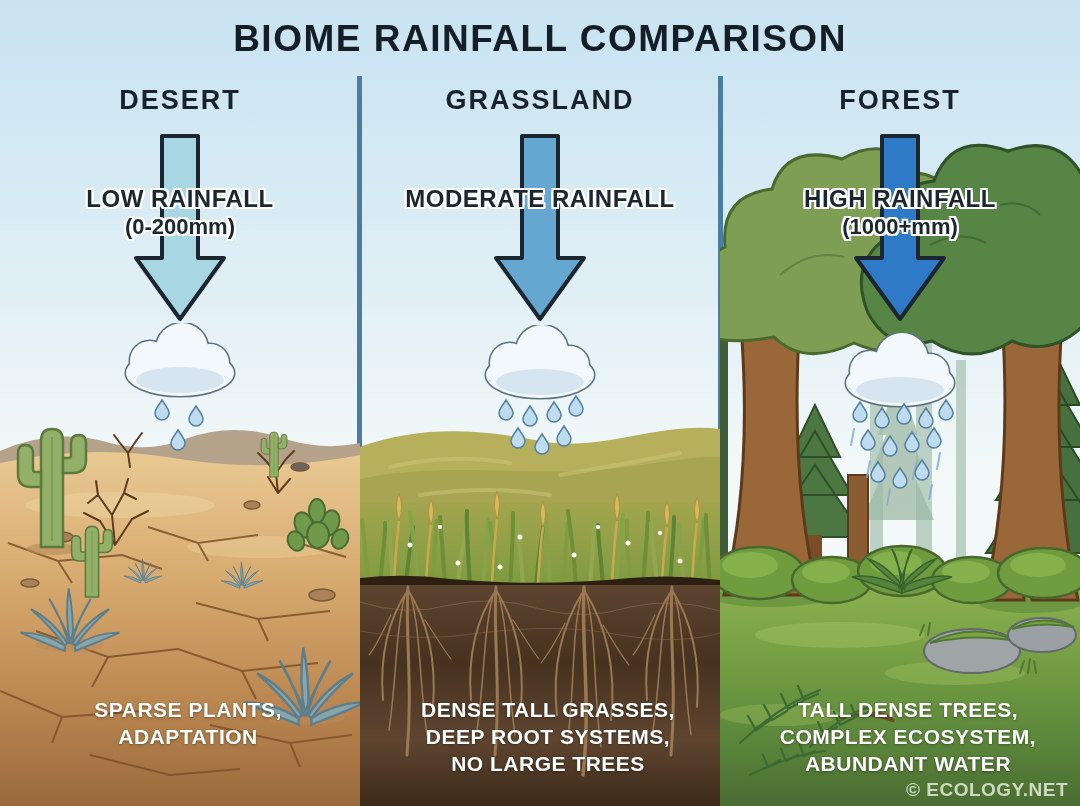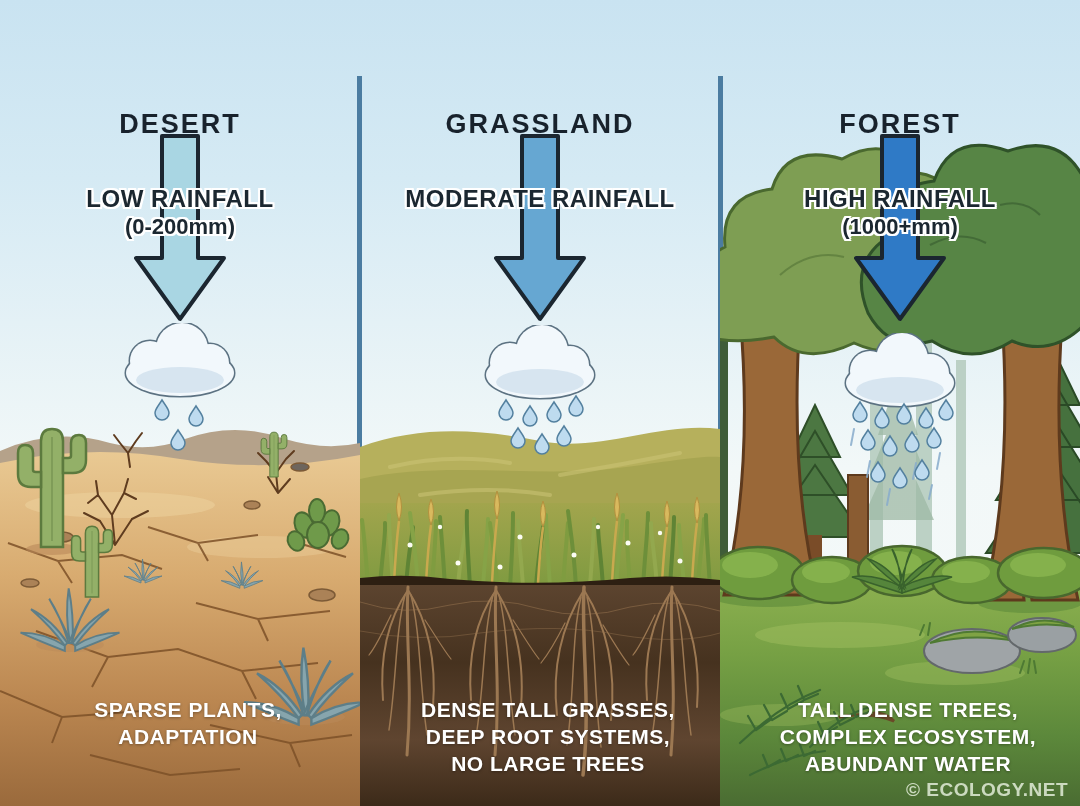--- a/index.html
+++ b/index.html
@@ -7,21 +7,21 @@
   .poster{position:relative;width:1080px;height:806px;overflow:hidden;
     background:linear-gradient(180deg,#c9e3f1 0%,#d5eaf4 22%,#e4f1f6 40%,#f2f8f8 58%,#f7fafa 100%);}
   .title{position:absolute;top:18px;left:0;width:100%;text-align:center;
     font-size:37px;font-weight:bold;letter-spacing:1.5px;color:#131e27;}
   .divider{position:absolute;top:76px;bottom:0;width:5px;background:#4b7ca1;}
   .divider.d1{left:357px;} .divider.d2{left:718px;}
   .panel{position:absolute;top:75px;width:360px;height:731px;}
   .panel.p1{left:0;} .panel.p2{left:360px;} .panel.p3{left:720px;}
   .scene{position:absolute;top:0;left:0;width:360px;height:731px;}
   .biome-header{position:absolute;top:10px;left:0;width:100%;text-align:center;
-    font-size:27px;font-weight:bold;letter-spacing:2px;color:#18222c;z-index:5;margin-top:24px;}
+    font-size:27px;font-weight:bold;letter-spacing:2px;color:#18222c;z-index:5;}
   .arrow-svg{position:absolute;left:130px;top:58px;width:100px;height:190px;z-index:3;}
   .rain-label{position:absolute;top:110px;left:-10px;width:380px;text-align:center;z-index:4;
     color:#1b2730;font-weight:bold;line-height:1.2;
     text-shadow:-2px -2px 0 #fff,2px -2px 0 #fff,-2px 2px 0 #fff,2px 2px 0 #fff,
       0 -2px 0 #fff,0 2px 0 #fff,-2px 0 0 #fff,2px 0 0 #fff;}
   .rain-label .lvl{font-size:24px;letter-spacing:.5px;}
   .rain-label .rng{font-size:22px;}
   .cloud-svg{position:absolute;left:100px;width:160px;height:200px;z-index:4;}
   .p1 .cloud-svg{top:248px;} .p2 .cloud-svg{top:250px;} .p3 .cloud-svg{top:258px;}
   .caption{position:absolute;top:621px;left:0;width:100%;text-align:center;z-index:5;
@@ -54,20 +54,21 @@
       <path d="M1,0 Q8,-22 16,-34 Q6,-16 -1,0 Z"></path>
       <path d="M-2,0 Q-14,-18 -30,-26 Q-14,-12 -4,2 Z"></path>
       <path d="M2,0 Q14,-18 30,-26 Q14,-12 4,2 Z"></path>
       <path d="M-4,2 Q-20,-8 -38,-8 Q-20,0 -4,6 Z"></path>
       <path d="M4,2 Q20,-8 38,-8 Q20,0 4,6 Z"></path>
     </g>
   </defs>
 </svg>
 
 <div class="poster">
+  <div class="title">BIOME RAINFALL COMPARISON</div>
   <div class="divider d1"></div>
   <div class="divider d2"></div>
 
   <div class="panel p1">
     <svg class="scene" viewBox="0 0 360 731" preserveAspectRatio="none">
       <defs>
         <linearGradient id="sandG" x1="0" y1="0" x2="0" y2="1">
           <stop offset="0" stop-color="#e9c993"></stop>
             <stop offset="0.35" stop-color="#d8ab70"></stop>
           <stop offset="0.7" stop-color="#bb8751"></stop>

